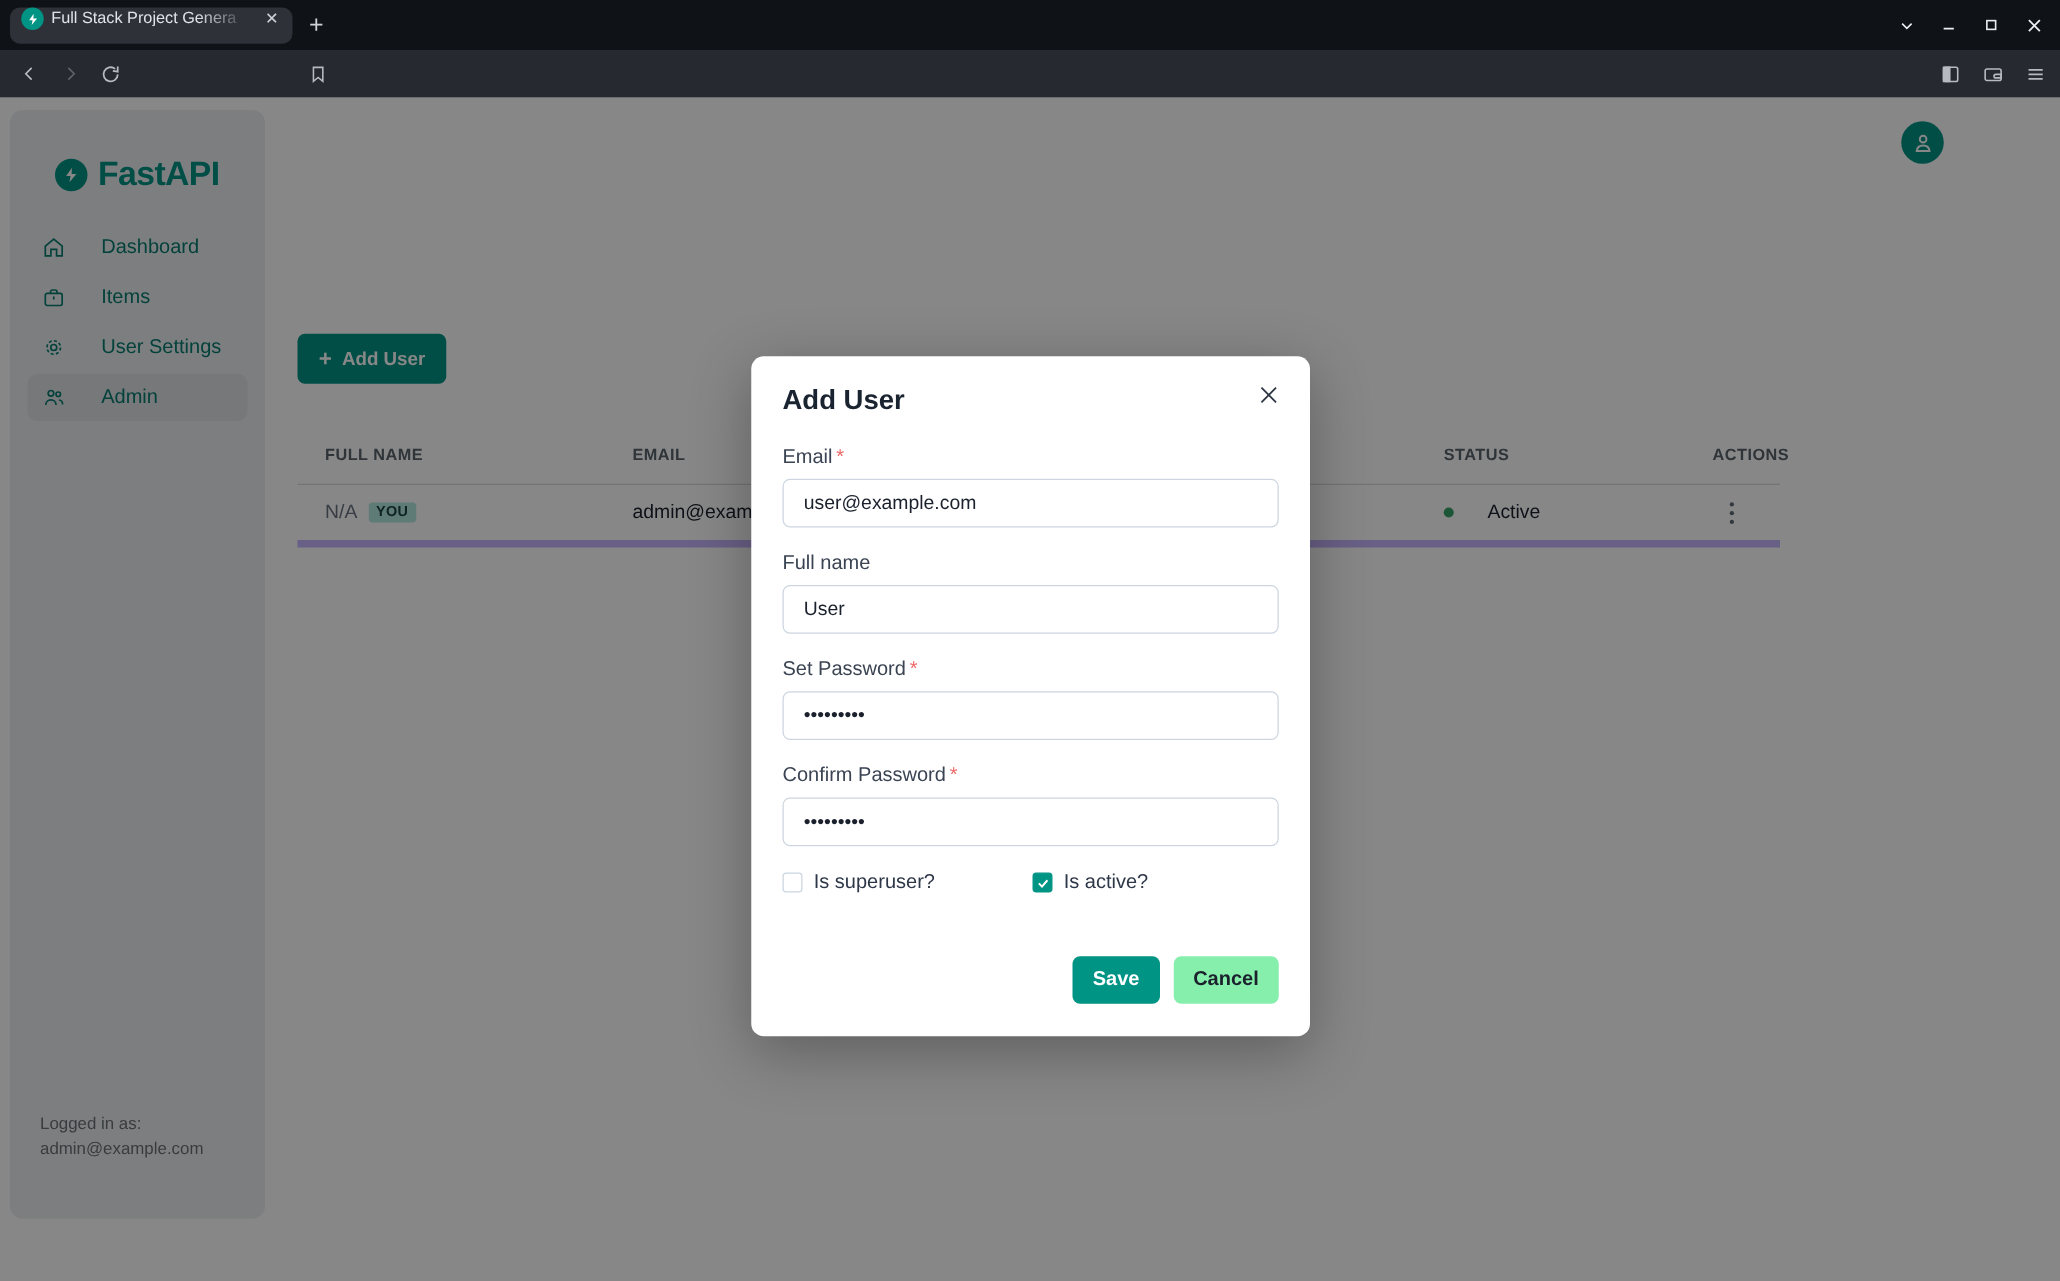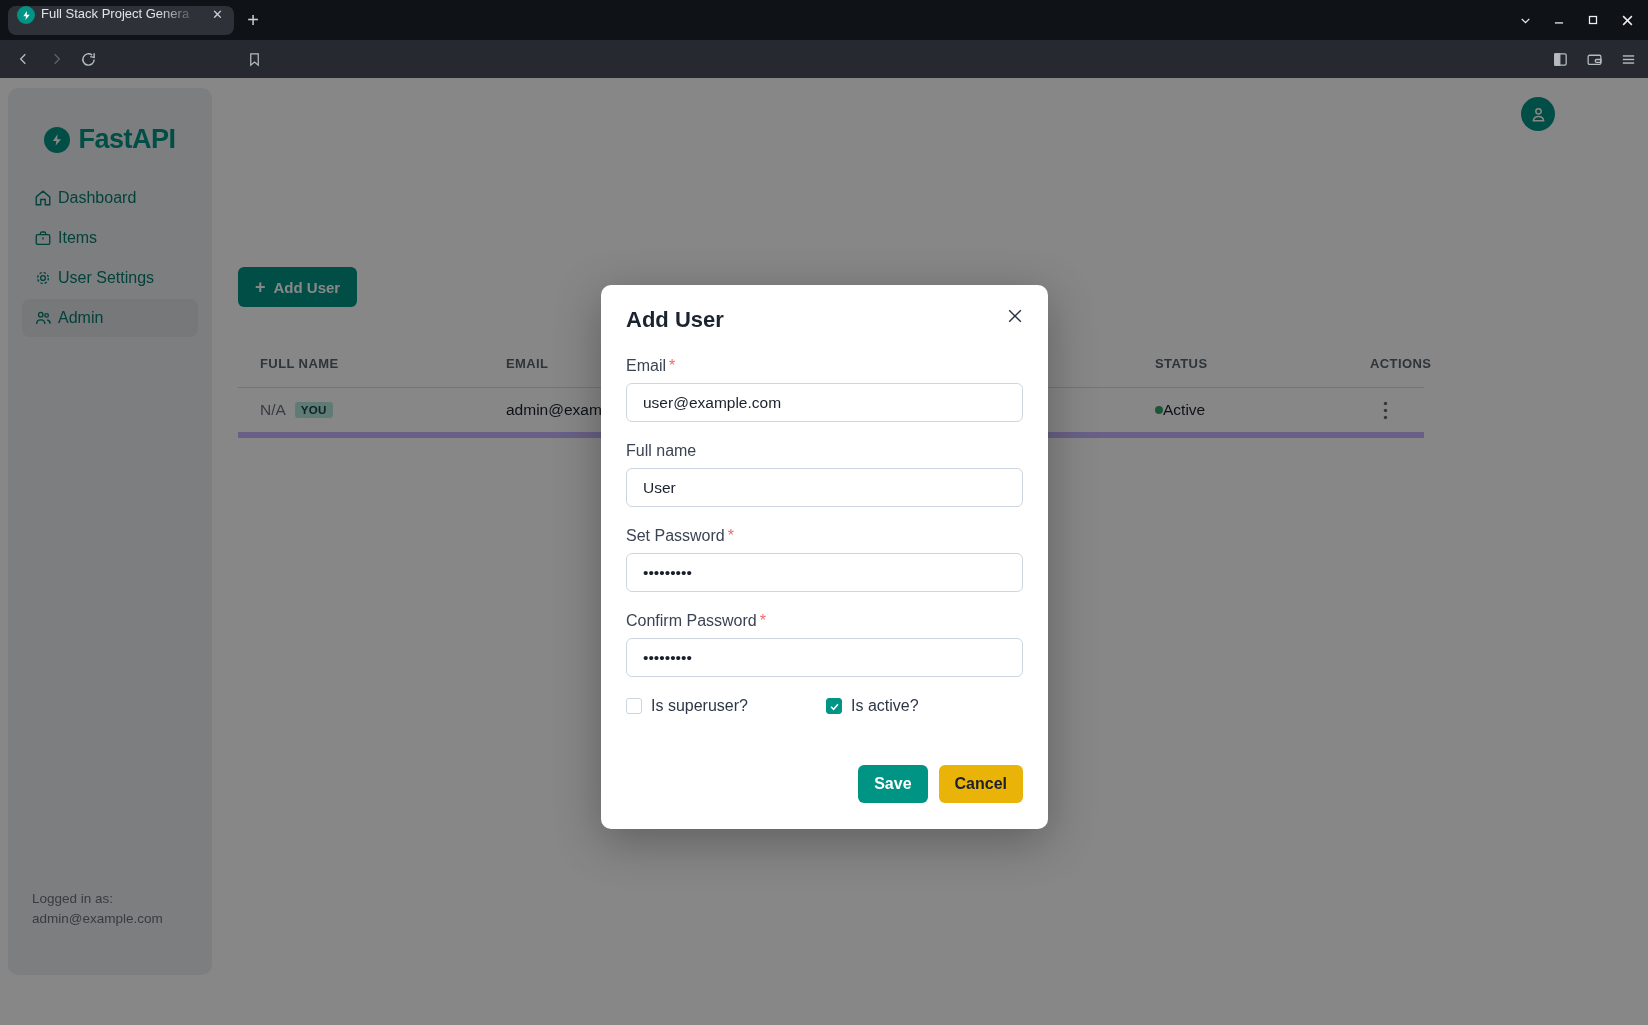--- a/index.html
+++ b/index.html
@@ -38,40 +38,40 @@
 
   
   .viewport { position:absolute; top:78px; left:0; width:1648px; height:947px; background:#ffffff; }
 
   .sidebar { position:absolute; left:8px; top:10px; width:204px; height:887px; background:#edeff1; border-radius:10px; }
   .brand { display:flex; align-items:center; justify-content:center; gap:8px; padding-top:36px; }
   .brand-circle { width:26px; height:26px; border-radius:50%; background:#009485;
                   display:flex; align-items:center; justify-content:center; }
   .brand-text { font-size:27px; font-weight:bold; color:#009485; letter-spacing:-0.5px; }
   .nav { margin:24px 14px 0; }
-  .nav-item { display:flex; align-items:center; gap:6px; height:38px; padding:0 12px; margin-bottom:2px;
+  .nav-item { display:flex; align-items:center; gap:29px; height:38px; padding:0 12px; margin-bottom:2px;
               border-radius:8px; color:#077c70; font-size:16px; }
   .nav-item.active { background:#dfe2e6; }
   .sidebar-footer { position:absolute; left:24px; bottom:46px; font-size:13.5px; color:#6a7178; line-height:20px; }
 
   .page-title { position:absolute; left:238px; top:122px; margin:0; font-size:30px; font-weight:bold; color:#1c2430; }
   .add-btn { position:absolute; left:238px; top:189px; height:40px; padding:0 17px; border:none; border-radius:6px;
              background:#009485; color:#fff; font-family:inherit; font-size:15px; font-weight:bold;
              display:flex; align-items:center; gap:8px; }
   .add-btn .plus { font-size:18px; font-weight:bold; }
 
   .table { position:absolute; left:238px; top:262px; width:1186px; }
   .thead, .trow { display:grid; grid-template-columns:246px 649px 215px 1fr; align-items:center; padding-left:22px; }
   .thead { height:48px; border-bottom:1px solid #d8dcdf; }
   .th { font-size:13px; font-weight:bold; color:#59636c; letter-spacing:.4px; }
   .trow { height:50px; border-bottom:6px solid #c4b5fd; font-size:15.5px; color:#1a202c; }
   .cell-name { display:flex; align-items:center; gap:9px; color:#6b7280; }
   .you-badge { background:#b2e8dd; color:#1d4044; font-size:11.5px; font-weight:bold; letter-spacing:.3px;
                padding:2px 6px; border-radius:3px; }
-  .cell-status { display:flex; align-items:center; gap:0; }
+  .cell-status { display:flex; align-items:center; gap:27px; }
   .dot { width:8px; height:8px; border-radius:50%; background:#38a169; }
   .cell-actions { padding-left:13px; }
 
   .avatar { position:absolute; left:1521px; top:19px; width:34px; height:34px; border-radius:50%;
             background:#009485; display:flex; align-items:center; justify-content:center; }
 
   .overlay { position:absolute; inset:0; background:rgba(0,0,0,0.47); z-index:10; }
 
   
   .modal { position:absolute; left:601px; top:207px; width:447px; z-index:20; background:#fff;
@@ -87,21 +87,21 @@
   .checkgroup { display:flex; align-items:center; }
   .checkgroup.first { width:200px; }
   .checkbox { width:16px; height:16px; border:1.5px solid #cbd5e0; border-radius:3px; background:#fff;
               display:flex; align-items:center; justify-content:center; flex:none; }
   .checkbox.checked { background:#009485; border-color:#009485; }
   .check-label { font-size:16px; color:#2d3748; margin-left:9px; }
   .modal-footer { display:flex; justify-content:flex-end; gap:11px; margin-top:50px; }
   .btn { height:38px; padding:0 16px; border:none; border-radius:6px; font-family:inherit;
          font-size:16px; font-weight:bold; }
   .btn-save { background:#009485; color:#fff; }
-  .btn-cancel { background:#eab308; color:#1a202c; }
+  .btn-cancel { background:#86efac; color:#1a202c; }
 
   svg { display:block; }
 </style>
 </head>
 <body>
 
 <div class="window">
 
   <div class="tabstrip">
     <div class="tab">

